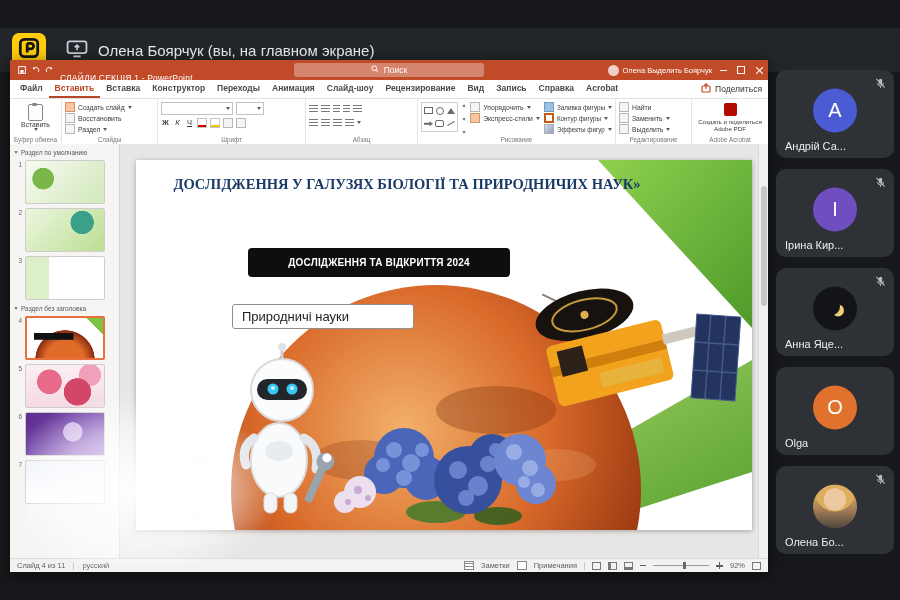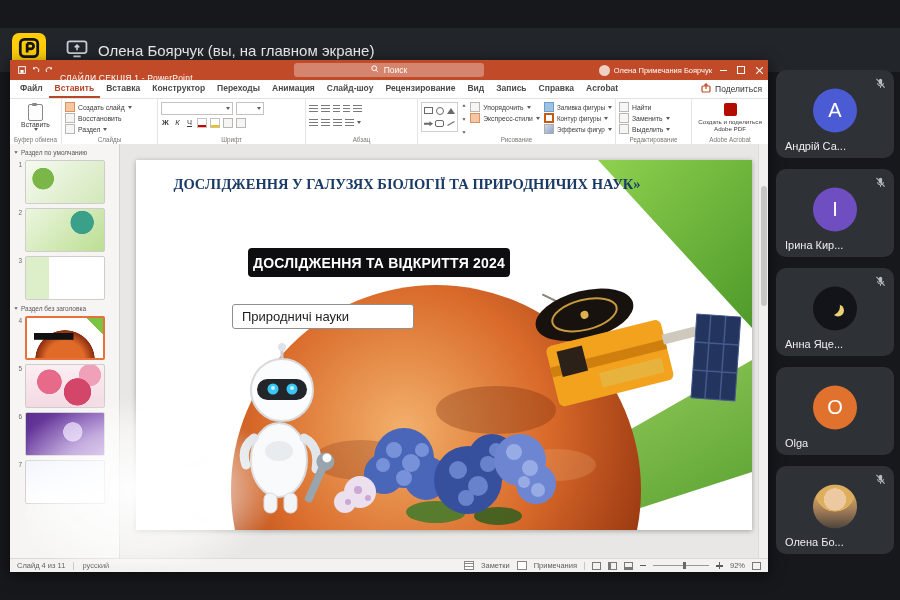--- a/index.html
+++ b/index.html
@@ -99,21 +99,21 @@
   .canvas{flex:1;background:#e9e7e5;position:relative;overflow:hidden;}
   .vscroll{position:absolute;right:0;top:0;bottom:0;width:9px;background:#f1f0ef;border-left:1px solid #dddbd9;}
   .vthumb{position:absolute;right:1px;top:42px;width:6px;height:120px;background:#c8c6c4;border-radius:3px;}
 
   .slide{position:absolute;left:50%;top:16px;transform:translateX(-50%);width:616px;height:370px;background:#fff;
          box-shadow:0 1px 5px rgba(0,0,0,.3);overflow:hidden;}
   .art{position:absolute;inset:0;z-index:1;}
   .slide-title{position:absolute;left:6px;top:14px;width:530px;text-align:center;z-index:3;
                font-family:"Liberation Serif",serif;font-weight:700;font-size:14.5px;line-height:21px;color:#1a3a67;}
   .banner{position:absolute;left:112px;top:88px;width:262px;height:29px;background:#0e0e10;border-radius:4px;z-index:3;
-          color:#fff;display:flex;align-items:center;justify-content:center;font-size:14px;font-weight:700;letter-spacing:.2px;}
+          color:#fff;display:flex;align-items:center;justify-content:center;font-size:10px;font-weight:700;letter-spacing:.2px;}
   .tagbox{position:absolute;left:96px;top:144px;width:182px;height:25px;background:#fff;border:1.5px solid #8f8f8f;
           border-radius:3px;z-index:3;display:flex;align-items:center;padding-left:9px;font-size:13px;color:#1d1d1d;box-sizing:border-box;}
   .glare{position:absolute;left:16px;bottom:6px;width:250px;height:170px;z-index:8;pointer-events:none;filter:blur(2px);
          background:radial-gradient(ellipse at 45% 55%, rgba(255,255,255,.96) 0%, rgba(255,255,255,.55) 45%, rgba(255,255,255,0) 72%);}
 
   
   .pp-status{position:absolute;bottom:0;left:0;right:0;height:14px;background:#f3f2f1;border-top:1px solid #dcdad8;
              display:flex;align-items:center;font-size:7.5px;color:#5f5d5b;padding:0 7px;gap:8px;box-sizing:border-box;}
   .sdiv{width:1px;height:8px;background:#c8c6c4;}
   .status-right{margin-left:auto;display:flex;align-items:center;gap:7px;}
@@ -197,21 +197,21 @@
       <span class="pp-doc-title">СЛАЙДИ СЕКЦІЯ 1 - PowerPoint</span>
       <div class="pp-search">
         <span><svg width="8" height="8" viewBox="0 0 10 10">
               <circle cx="4" cy="4" r="3" fill="none" stroke="#fff" stroke-width="1.2"></circle>
               <line x1="6.3" y1="6.3" x2="9" y2="9" stroke="#fff" stroke-width="1.2"></line>
             </svg></span>
         <span>Поиск</span>
       </div>
       <div class="pp-user">
         <span class="uav"></span>
-        <span>Олена Примечания Боярчук</span>
+        <span>Олена Выделить Боярчук</span>
       </div>
       <div class="win-controls">
         <span class="wc wc-min">
             <i></i>
           </span>
         <span class="wc wc-max">
             <i></i>
           </span>
         <span class="wc">
             <svg width="7" height="7" viewBox="0 0 7 7">

